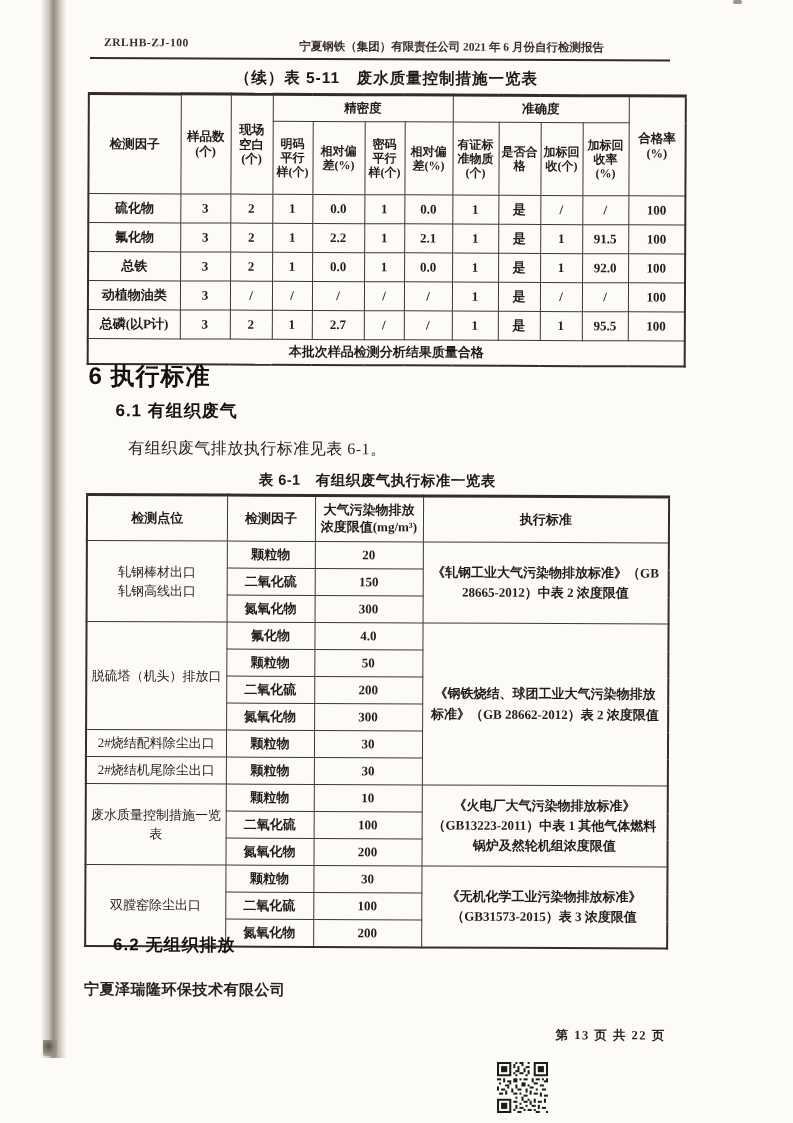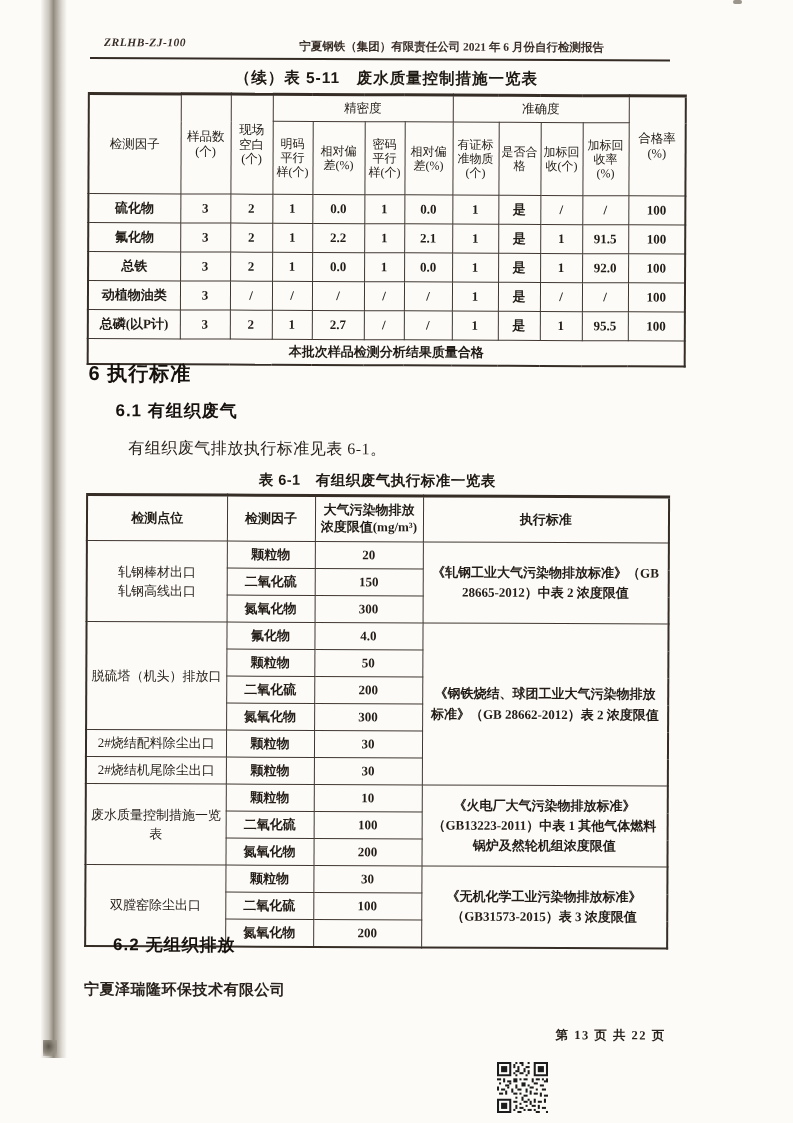--- a/index.html
+++ b/index.html
@@ -24,39 +24,39 @@
     position:absolute;left:733px;top:0;width:9px;height:4px;background:#9b958c;border-radius:2px;z-index:1;
   }
   
   #scan{
     position:absolute;left:0;top:0;width:793px;height:1123px;
     transform:rotate(0.25deg);transform-origin:95px 60px;z-index:2;
   }
   .abs{position:absolute;}
   
   .doc-header{left:88px;top:30px;width:597px;height:26px;}
-  .doc-code{position:absolute;left:16px;top:6px;font-size:11.5px;font-weight:bold;letter-spacing:.5px;color:#3a2f28;font-style:italic;}
+  .doc-code{position:absolute;left:16px;top:6px;font-size:11.5px;font-weight:bold;letter-spacing:.5px;color:#3a2f28;}
   .doc-title{position:absolute;left:130px;top:8px;width:467px;text-align:center;font-size:11.5px;font-weight:bold;color:#3a2f28;}
   .header-rule{left:90px;top:57px;width:580px;height:0;border-top:2.2px solid #332b24;}
   
   .t511-title{left:88px;top:67px;width:597px;text-align:center;font-size:15.5px;font-weight:bold;color:#1f1913;
     font-family:"Liberation Sans","DejaVu Sans",sans-serif;letter-spacing:1px;}
   table{border-collapse:collapse;table-layout:fixed;}
   .t511{left:88px;top:92px;width:597px;}
   .t511,.t61{border:2px solid #352d26;border-top-width:3px;border-bottom-width:2.5px;}
   .t511 th,.t511 td,.t61 th,.t61 td{border:1px solid #403730;text-align:center;vertical-align:middle;padding:1px 2px;}
-  .t511 th{font-size:12px;font-weight:normal;line-height:1.18;color:#221c16;}
+  .t511 th{font-size:12px;font-weight:bold;line-height:1.18;color:#221c16;}
   .t511 td{font-size:13px;font-weight:600;color:#221c16;}
   .t511 .grp-row th{height:23px;font-size:12.5px;}
   .t511 .sub-row th{height:70px;}
   .t511 .data-row td{height:26px;}
   .t511 .note-row td{height:22px;font-size:13px;font-weight:600;border-left:none;border-right:none;}
   
   .h-sec{font-family:"Liberation Sans","DejaVu Sans",sans-serif;font-weight:bold;color:#16110d;}
-  .sec6{left:90px;top:360px;font-size:20px;letter-spacing:1px;}
+  .sec6{left:90px;top:360px;font-size:24px;letter-spacing:1px;}
   .sec61{left:117px;top:399px;font-size:17px;letter-spacing:1px;}
   .para61{left:130px;top:438px;font-size:16px;color:#241d17;letter-spacing:.5px;}
   .t61-title{left:88px;top:470px;width:582px;text-align:center;font-size:14.5px;font-weight:bold;color:#1f1913;
     font-family:"Liberation Sans","DejaVu Sans",sans-serif;letter-spacing:.5px;}
   
   .t61{left:88px;top:493px;width:582px;}
   .t61 th{font-size:13px;font-weight:bold;color:#221c16;height:42px;line-height:1.3;}
   .t61 td{font-size:13px;color:#241d17;height:24px;}
   .t61 .factor,.t61 .limit{font-weight:600;font-family:Liberation Serif, serif;}
   .t61 .point{font-weight:500;white-space:pre-line;line-height:1.5;margin-top:48px;}

